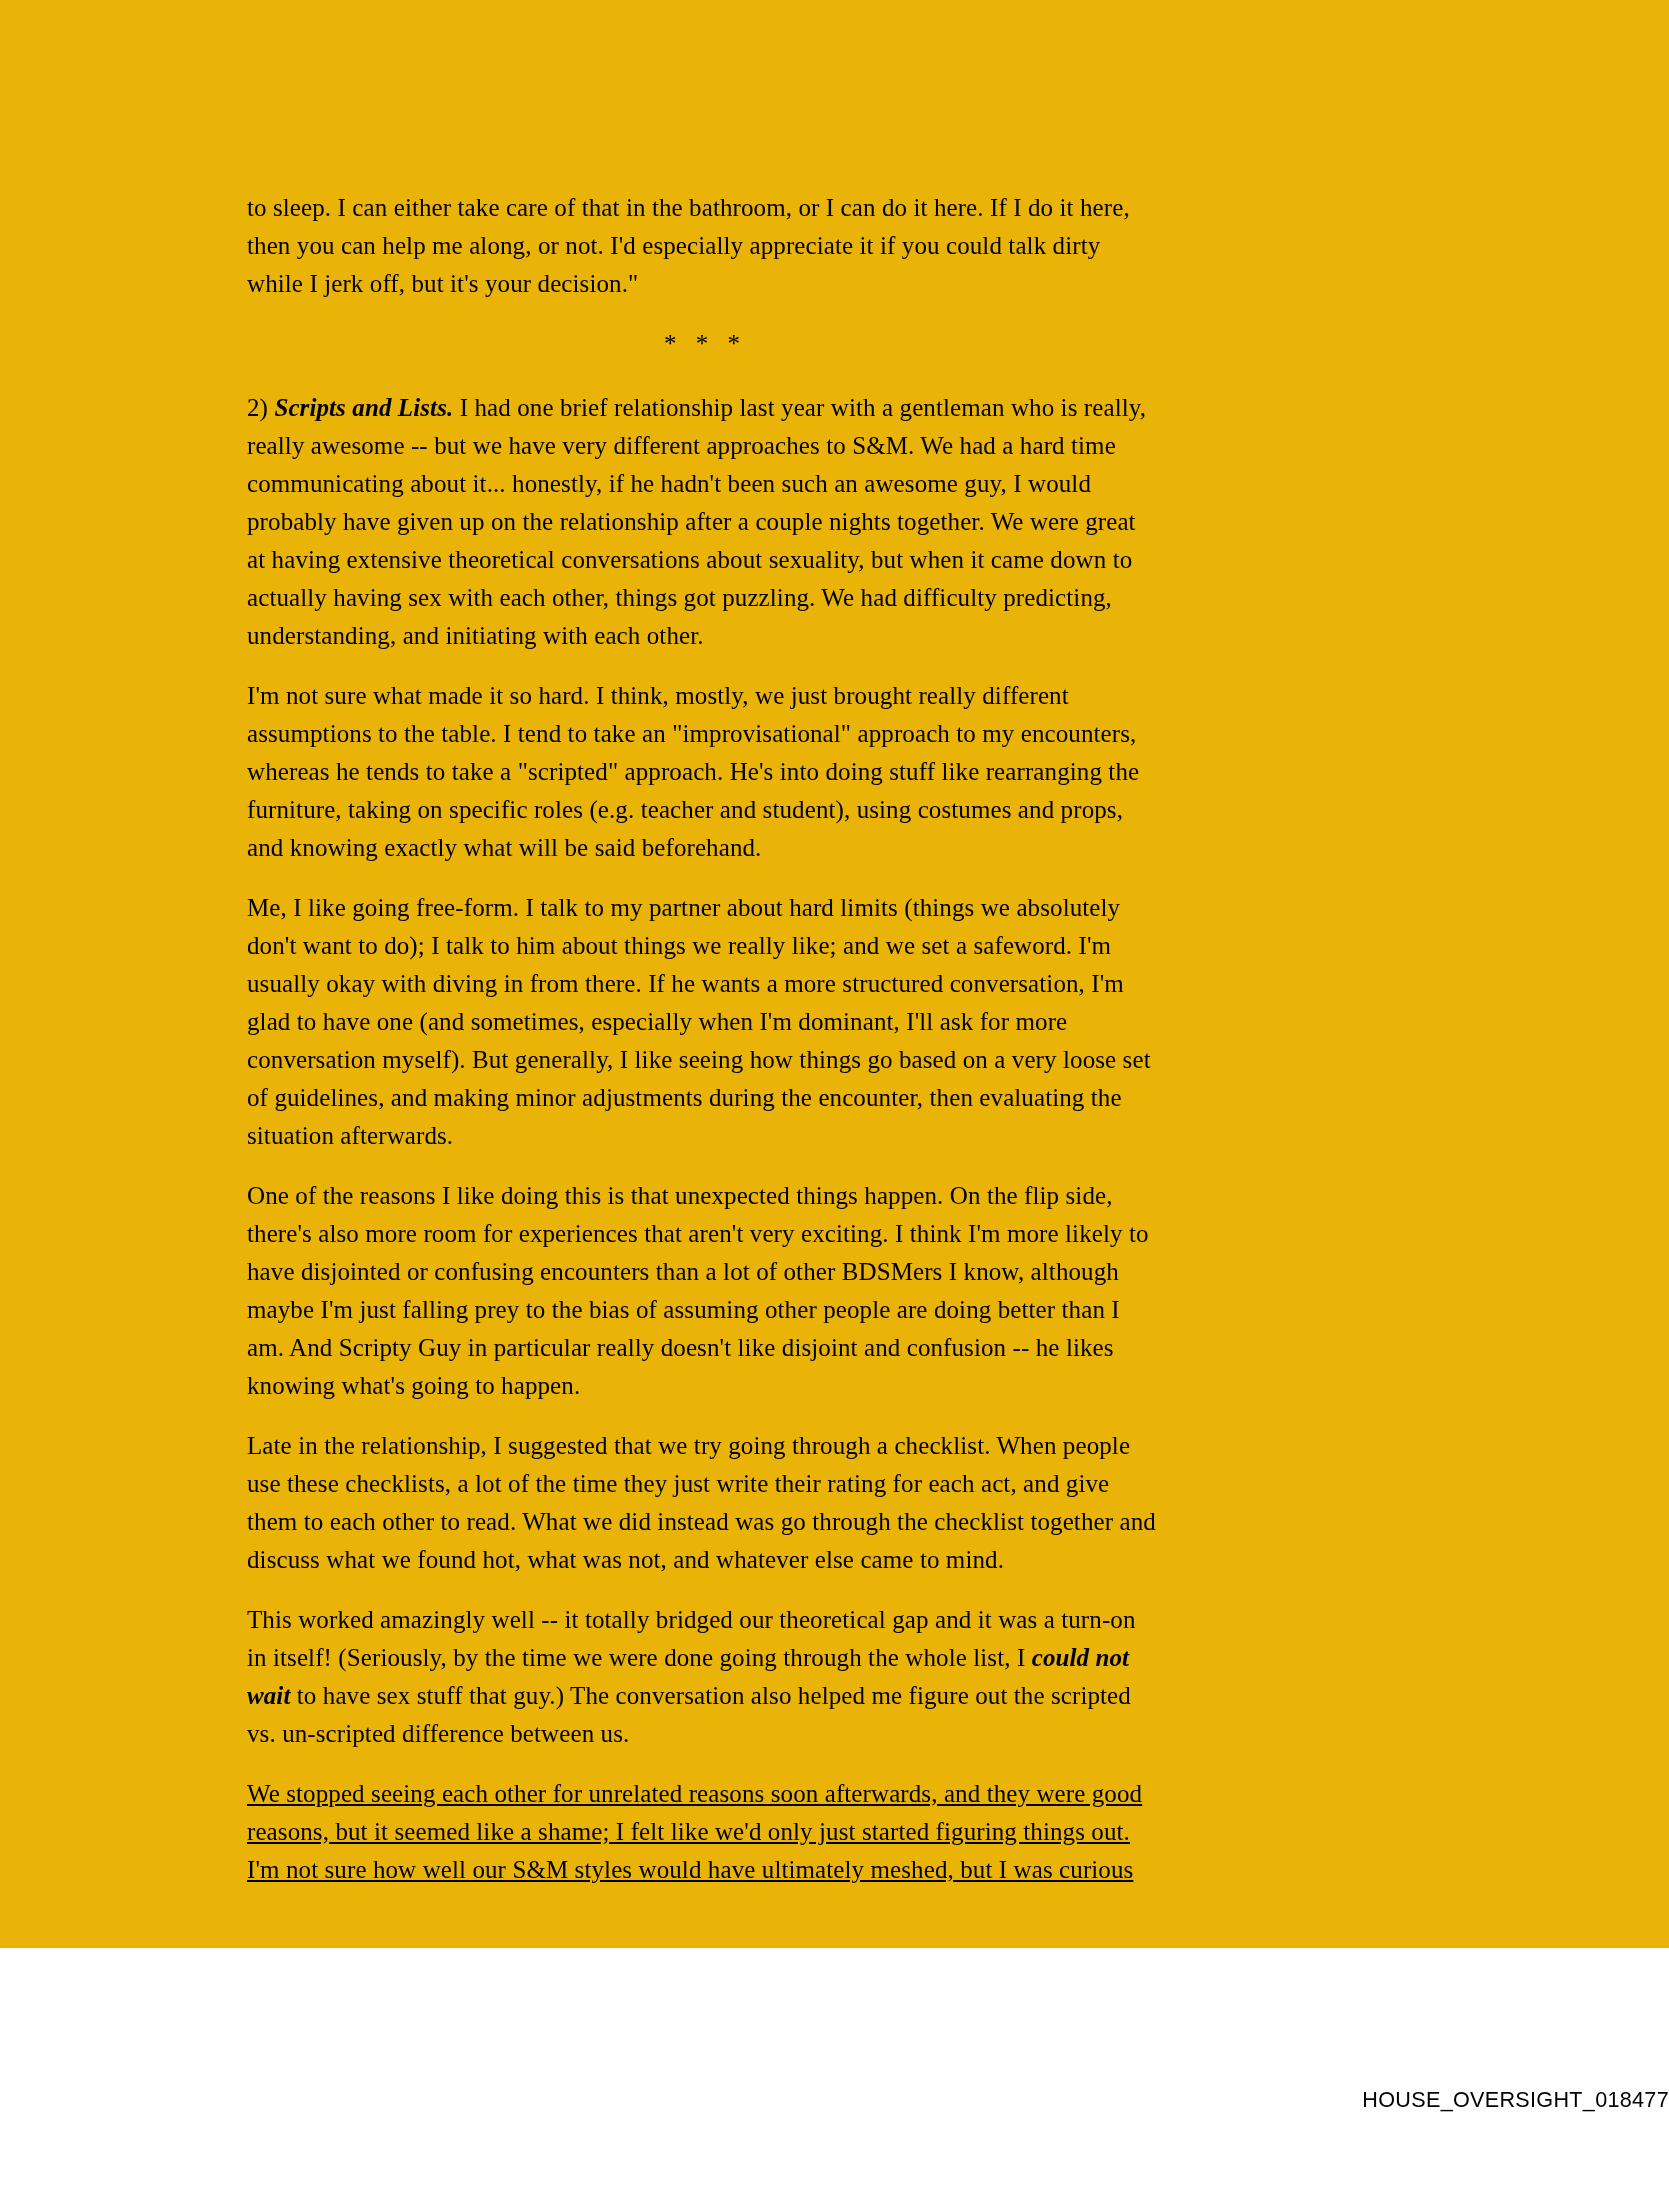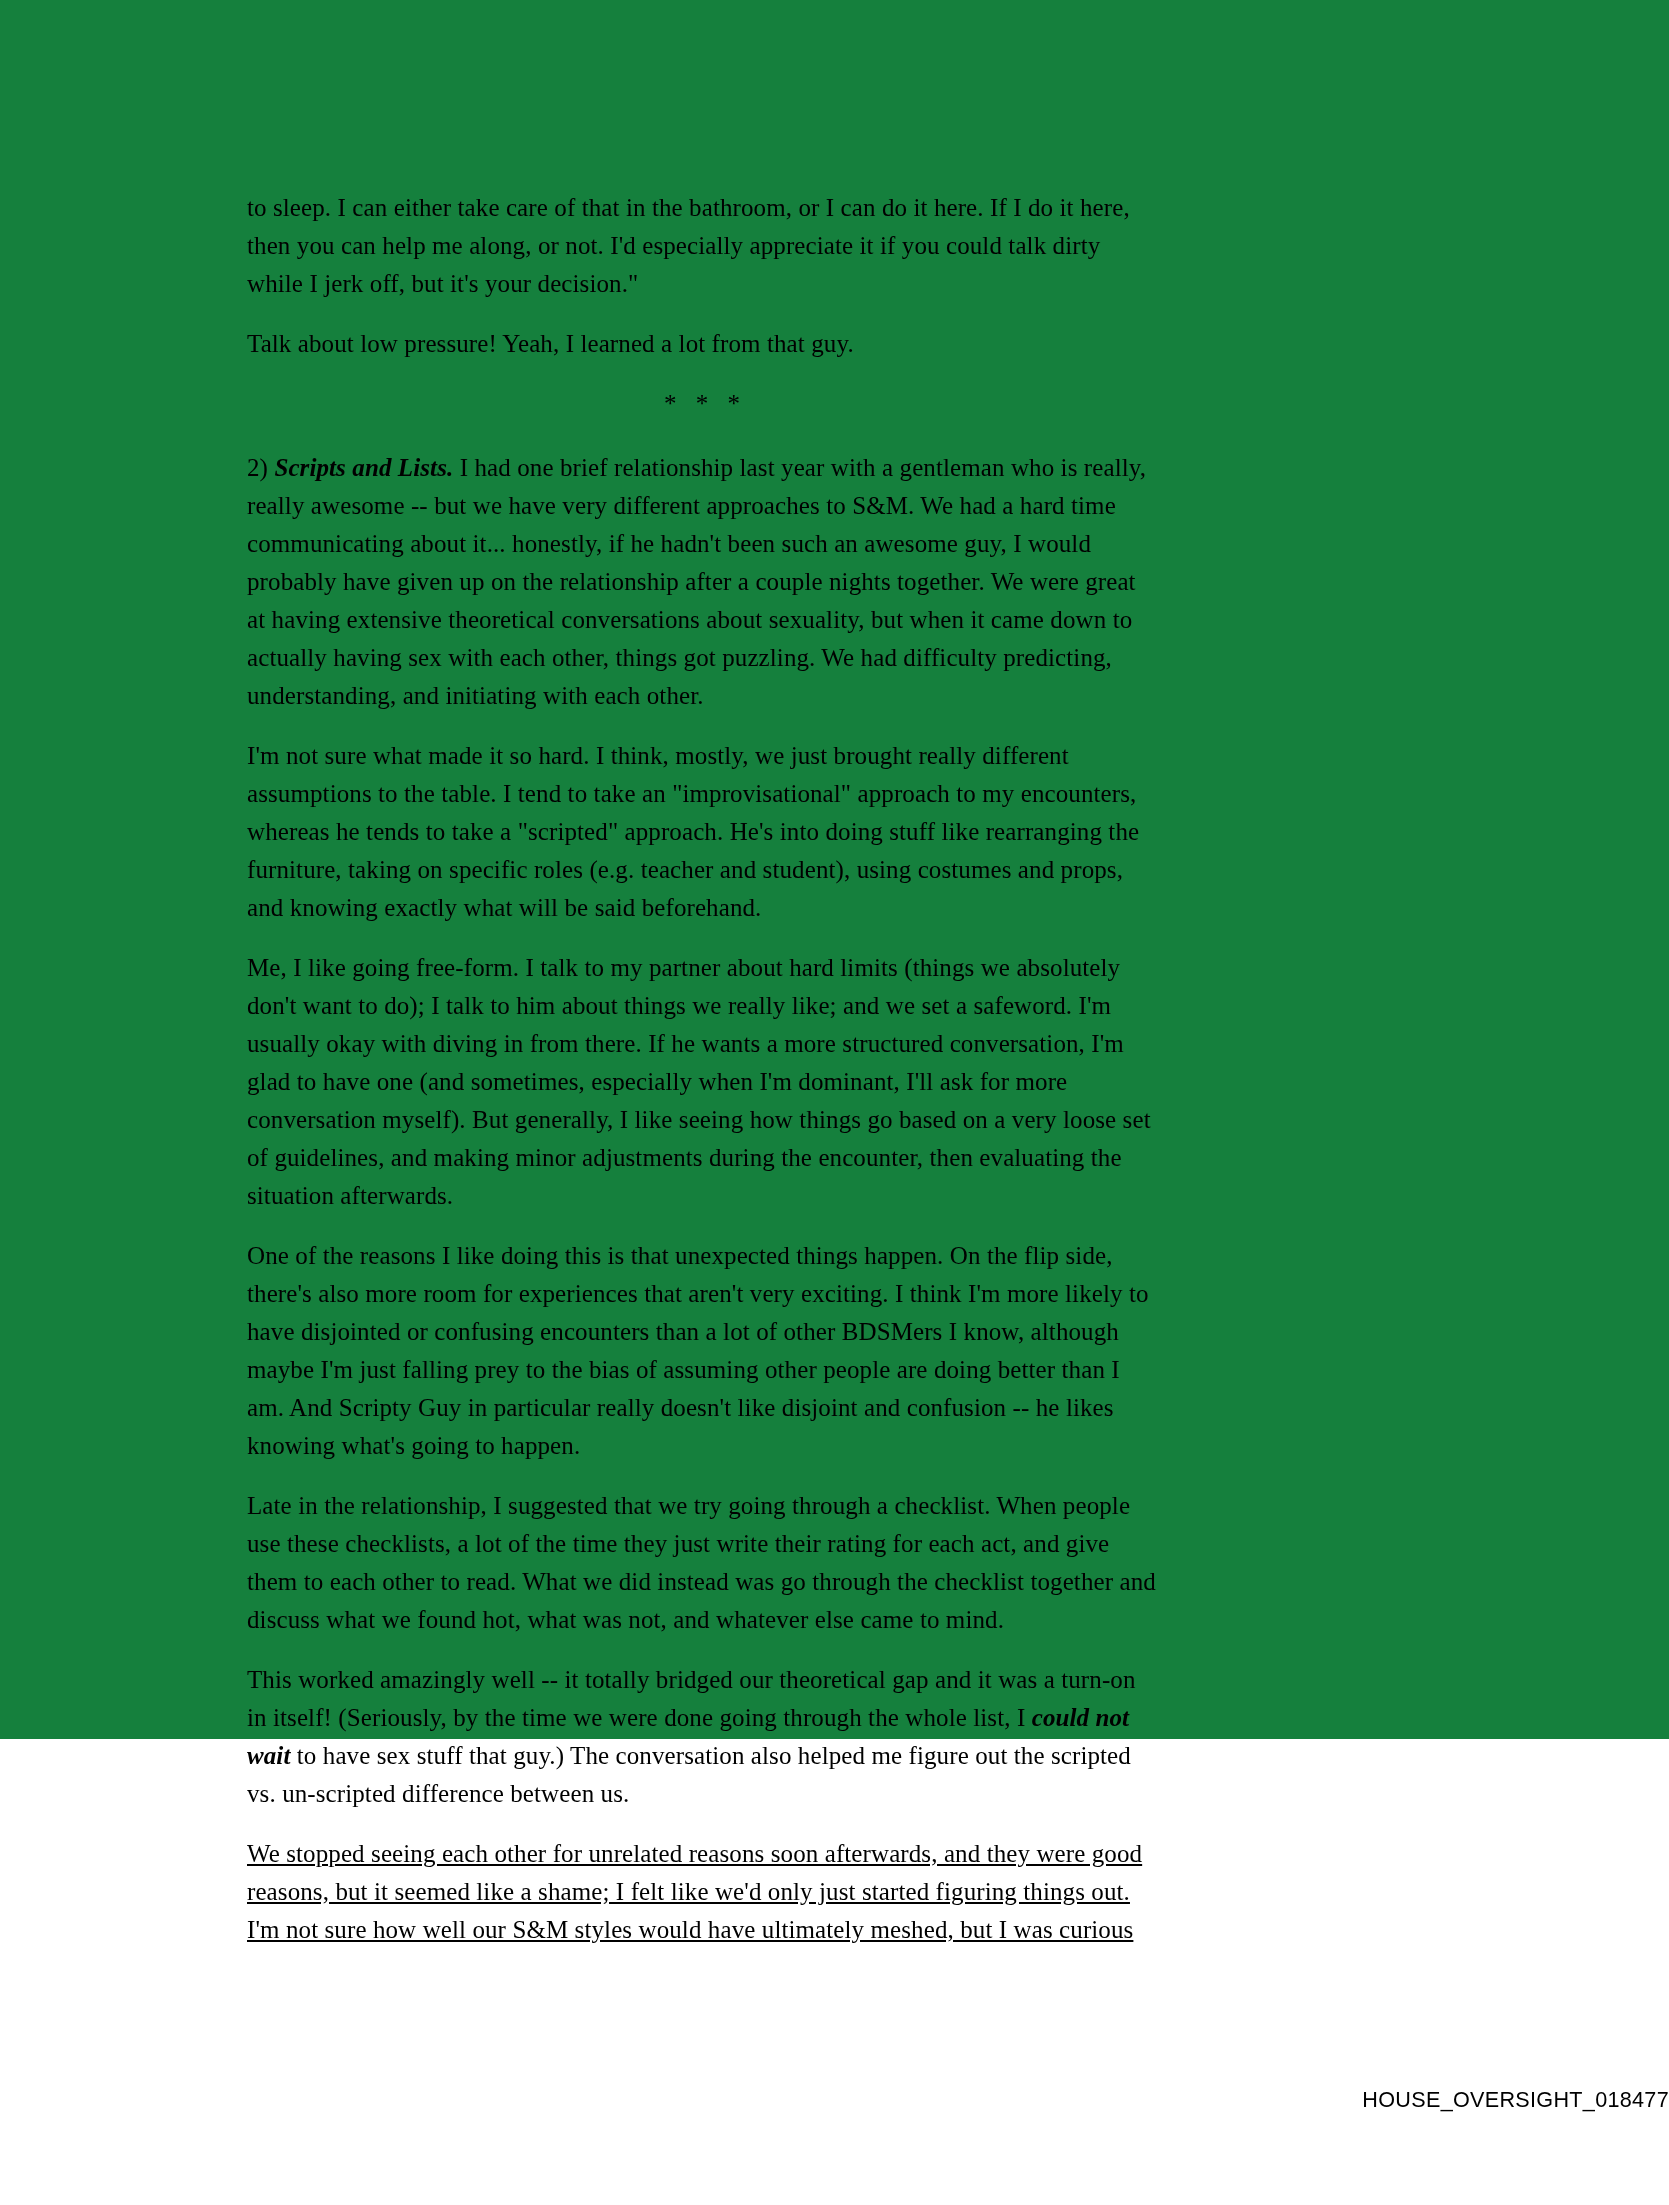--- a/index.html
+++ b/index.html
@@ -13,22 +13,22 @@
     position: relative;
     font-family: "Liberation Serif", serif;
     color: #000000;
     -webkit-font-smoothing: antialiased;
   }
   .page {
     position: absolute;
     left: 0;
     top: 0;
     width: 1669px;
-    height: 1739px;
-    background: #15803d;
+    height: 1948px;
+    background: #eab308;
   }
   .content {
     position: absolute;
     left: 247px;
     top: 189px;
     width: 910px;
   }
   p.para {
     font-size: 25px;
     line-height: 38px;
@@ -66,21 +66,20 @@
   }
 </style>
 </head>
 <body>
 
 <div class="page">
   <div class="content">
 
     <p class="para">to sleep. I can either take care of that in the bathroom, or I can do it here. If I do it here, then you can help me along, or not. I'd especially appreciate it if you could talk dirty while I jerk off, but it's your decision."</p>
 
-    <p class="para">Talk about low pressure! Yeah, I learned a lot from that guy.</p>
 
     <div class="divider">* * *</div>
 
     <p class="para"><span>2)</span> <b>Scripts and Lists.</b><span> I had one brief relationship last year with a gentleman who is really, really awesome -- but we have very different approaches to S&amp;M. We had a hard time communicating about it... honestly, if he hadn't been such an awesome guy, I would probably have given up on the relationship after a couple nights together. We were great at having extensive theoretical conversations about sexuality, but when it came down to actually having sex with each other, things got puzzling. We had difficulty predicting, understanding, and initiating with each other.</span></p>
 
     <p class="para">I'm not sure what made it so hard. I think, mostly, we just brought really different assumptions to the table. I tend to take an "improvisational" approach to my encounters, whereas he tends to take a "scripted" approach. He's into doing stuff like rearranging the furniture, taking on specific roles (e.g. teacher and student), using costumes and props, and knowing exactly what will be said beforehand.</p>
 
     <p class="para">Me, I like going free-form. I talk to my partner about hard limits (things we absolutely don't want to do); I talk to him about things we really like; and we set a safeword. I'm usually okay with diving in from there. If he wants a more structured conversation, I'm glad to have one (and sometimes, especially when I'm dominant, I'll ask for more conversation myself). But generally, I like seeing how things go based on a very loose set of guidelines, and making minor adjustments during the encounter, then evaluating the situation afterwards.</p>
 
     <p class="para">One of the reasons I like doing this is that unexpected things happen. On the flip side, there's also more room for experiences that aren't very exciting. I think I'm more likely to have disjointed or confusing encounters than a lot of other BDSMers I know, although maybe I'm just falling prey to the bias of assuming other people are doing better than I am. And Scripty Guy in particular really doesn't like disjoint and confusion -- he likes knowing what's going to happen.</p>

